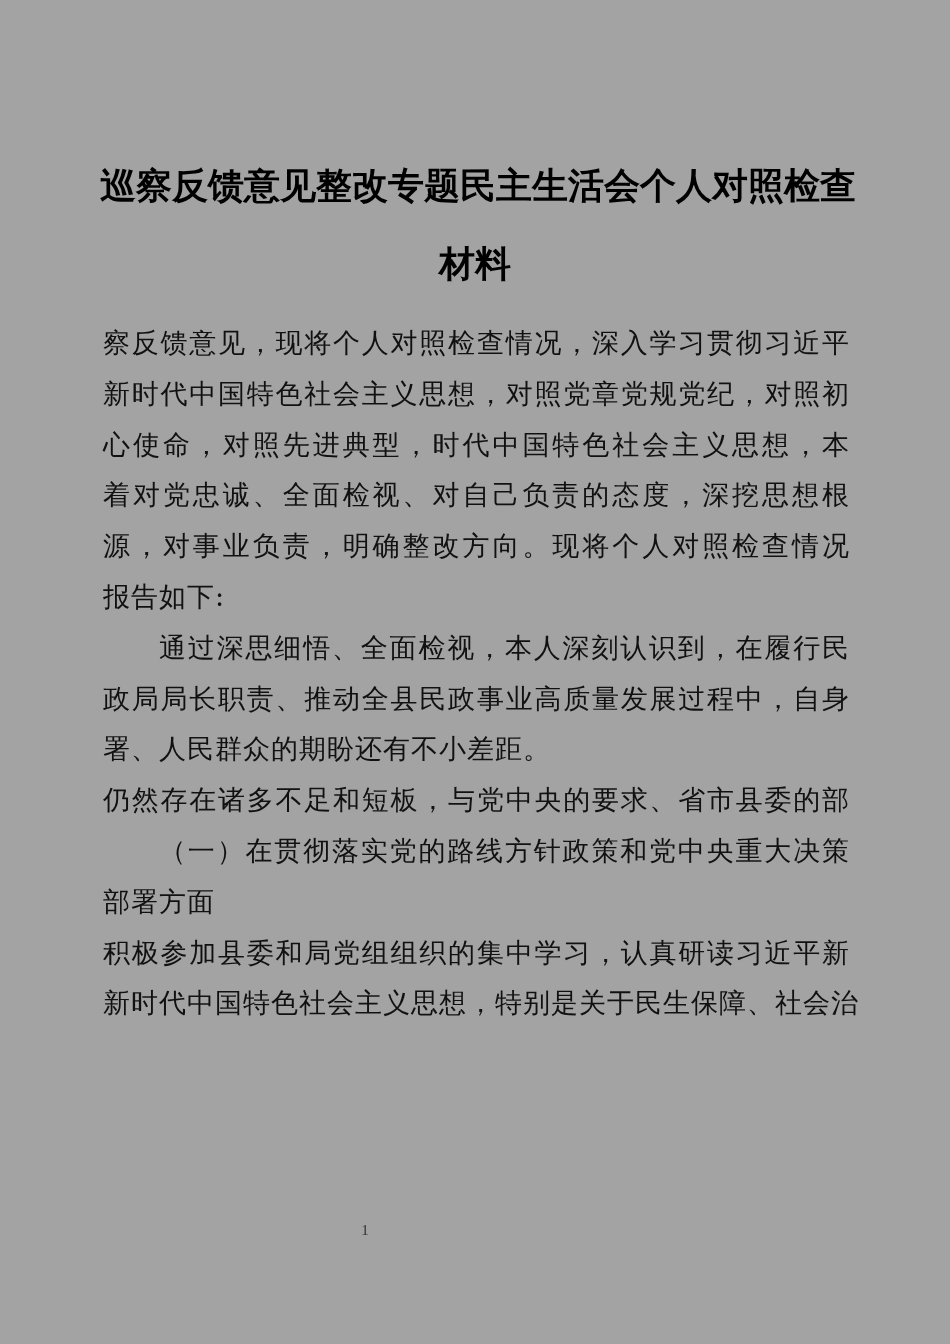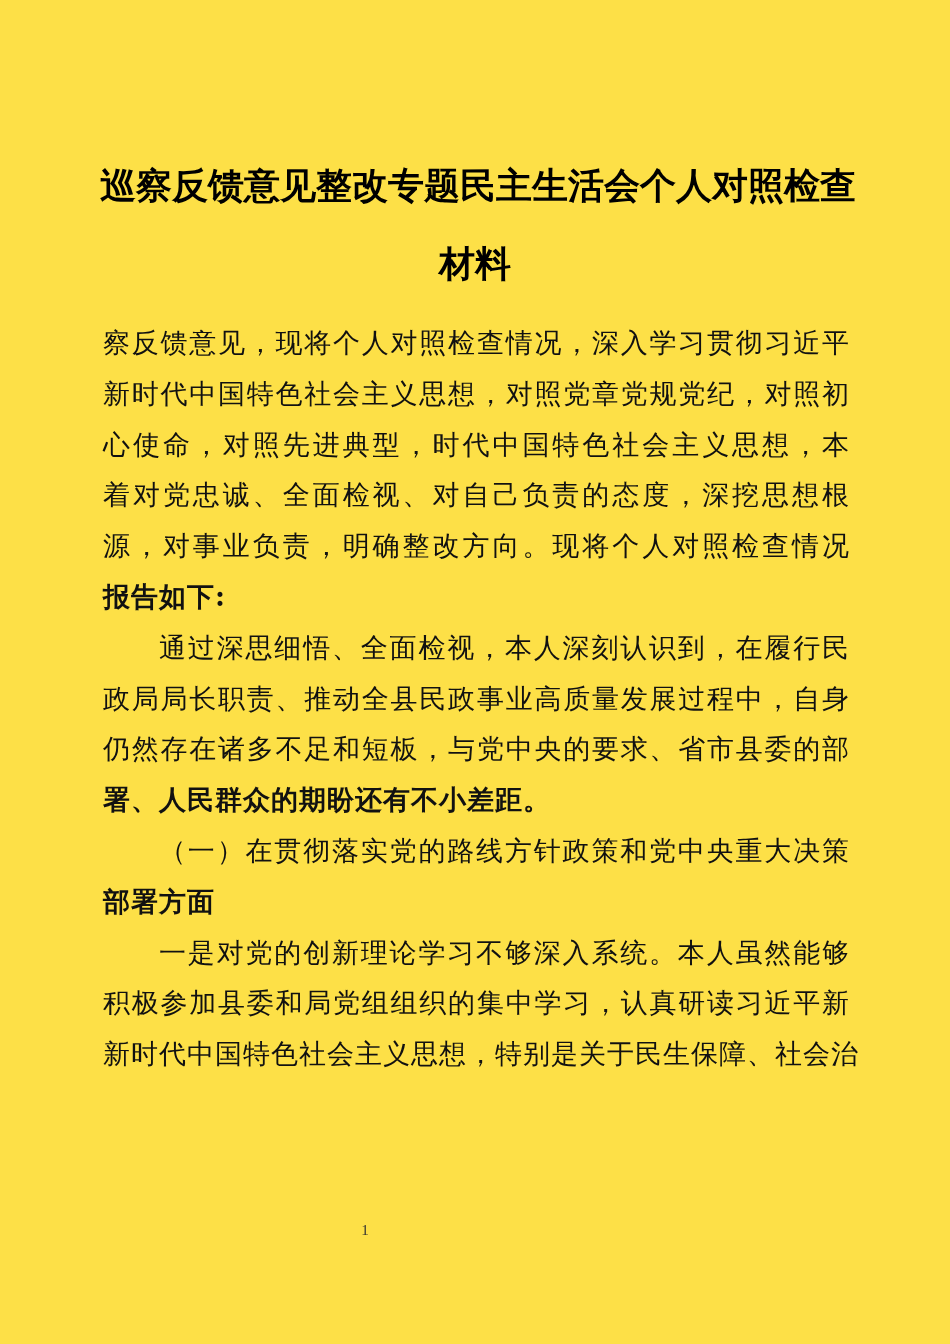--- a/index.html
+++ b/index.html
@@ -1,27 +1,27 @@
 <!DOCTYPE html>
 <html><head>
 <meta charset="utf-8">
 <style>
   html, body { margin: 0; padding: 0; background: #ffffff; }
   body { width: 950px; height: 1344px; position: relative; overflow: hidden;
          font-family: "DejaVu Serif", "Liberation Serif", serif; color: #111; }
-  .page { position: absolute; left: 0; top: 0; width: 950px; height: 1344px; background: #fde047; }
+  .page { position: absolute; left: 0; top: 0; width: 950px; height: 1344px; background: #a3a3a3; }
   .title { position: absolute; left: 100px; width: 750px; text-align: center;
            font-family: "DejaVu Serif", serif; font-weight: bold; font-size: 36px;
            letter-spacing: 0px; color: #000; white-space: nowrap; }
   .t1 { top: 162px; }
   .t2 { top: 212px; margin-top: 28px; }
   .body-text { position: absolute; left: 103px; width: 747px; top: 318px; }
   .line { height: 50.8px; line-height: 50.8px; font-size: 27px; white-space: nowrap;
           text-align: justify; text-align-last: justify; letter-spacing: 1px; color: #111; }
-  .line.short { text-align-last: left; font-weight: bold; }
+  .line.short { text-align-last: left; }
   .indent { padding-left: 56px; }
   .page-number { position: absolute; left: 355px; top: 1222px; width: 20px; text-align: center;
                  font-family: "Liberation Serif", serif; font-size: 15px; color: #333; }
 </style>
 </head>
 <body>
 
 <div class="page">
 
   <div class="title t1">巡察反馈意见整改专题民主生活会个人对照检查</div>
@@ -32,25 +32,24 @@
     <div class="line">察反馈意见，现将个人对照检查情况，深入学习贯彻习近平</div>
     <div class="line">新时代中国特色社会主义思想，对照党章党规党纪，对照初</div>
     <div class="line">心使命，对照先进典型，时代中国特色社会主义思想，本</div>
     <div class="line">着对党忠诚、全面检视、对自己负责的态度，深挖思想根</div>
     <div class="line">源，对事业负责，明确整改方向。现将个人对照检查情况</div>
     <div class="line short">报告如下:</div>
 
 
     <div class="line indent">通过深思细悟、全面检视，本人深刻认识到，在履行民</div>
     <div class="line">政局局长职责、推动全县民政事业高质量发展过程中，自身</div>
+    <div class="line short">署、人民群众的期盼还有不小差距。</div>
     <div class="line">仍然存在诸多不足和短板，与党中央的要求、省市县委的部</div>
-    <div class="line short">署、人民群众的期盼还有不小差距。</div>
 
     <div class="line indent">（一）在贯彻落实党的路线方针政策和党中央重大决策</div>
     <div class="line short">部署方面</div>
 
-    <div class="line indent">一是对党的创新理论学习不够深入系统。本人虽然能够</div>
     <div class="line">积极参加县委和局党组组织的集中学习，认真研读习近平新</div>
     <div class="line">新时代中国特色社会主义思想，特别是关于民生保障、社会治</div>
   </div>
 
   <div class="page-number">1</div>
 </div>
 
 </body></html>

